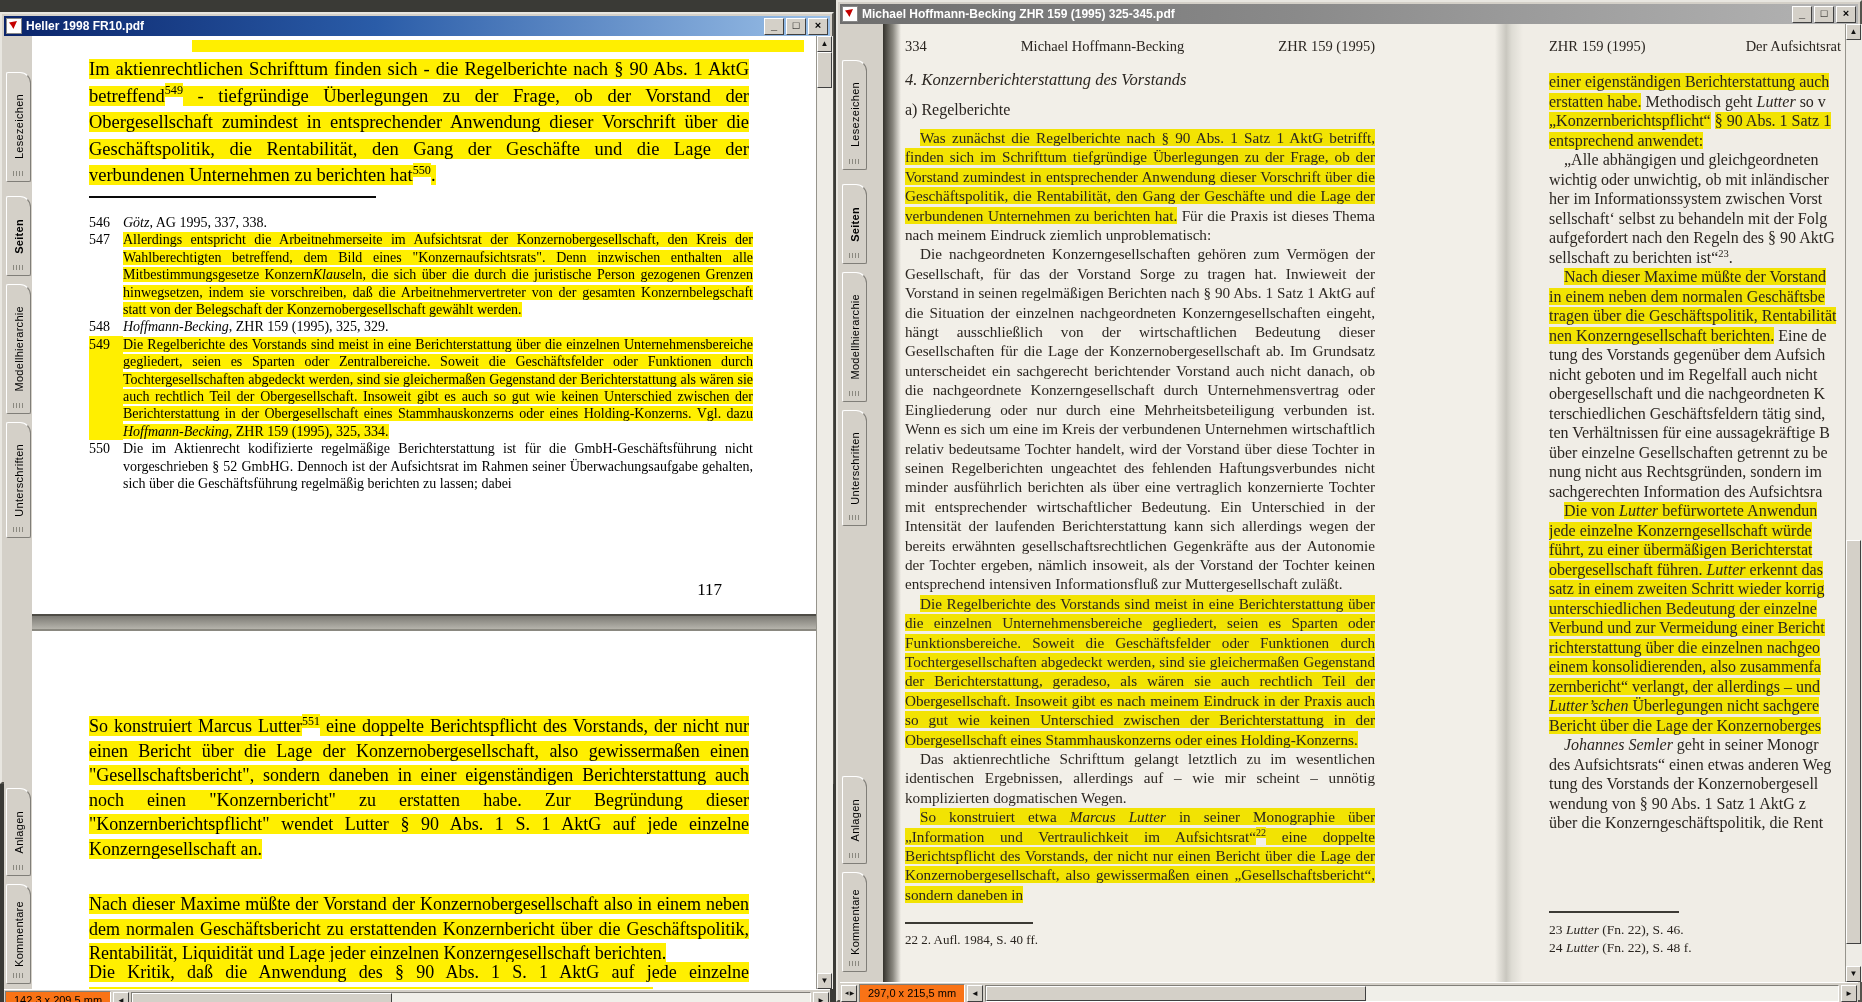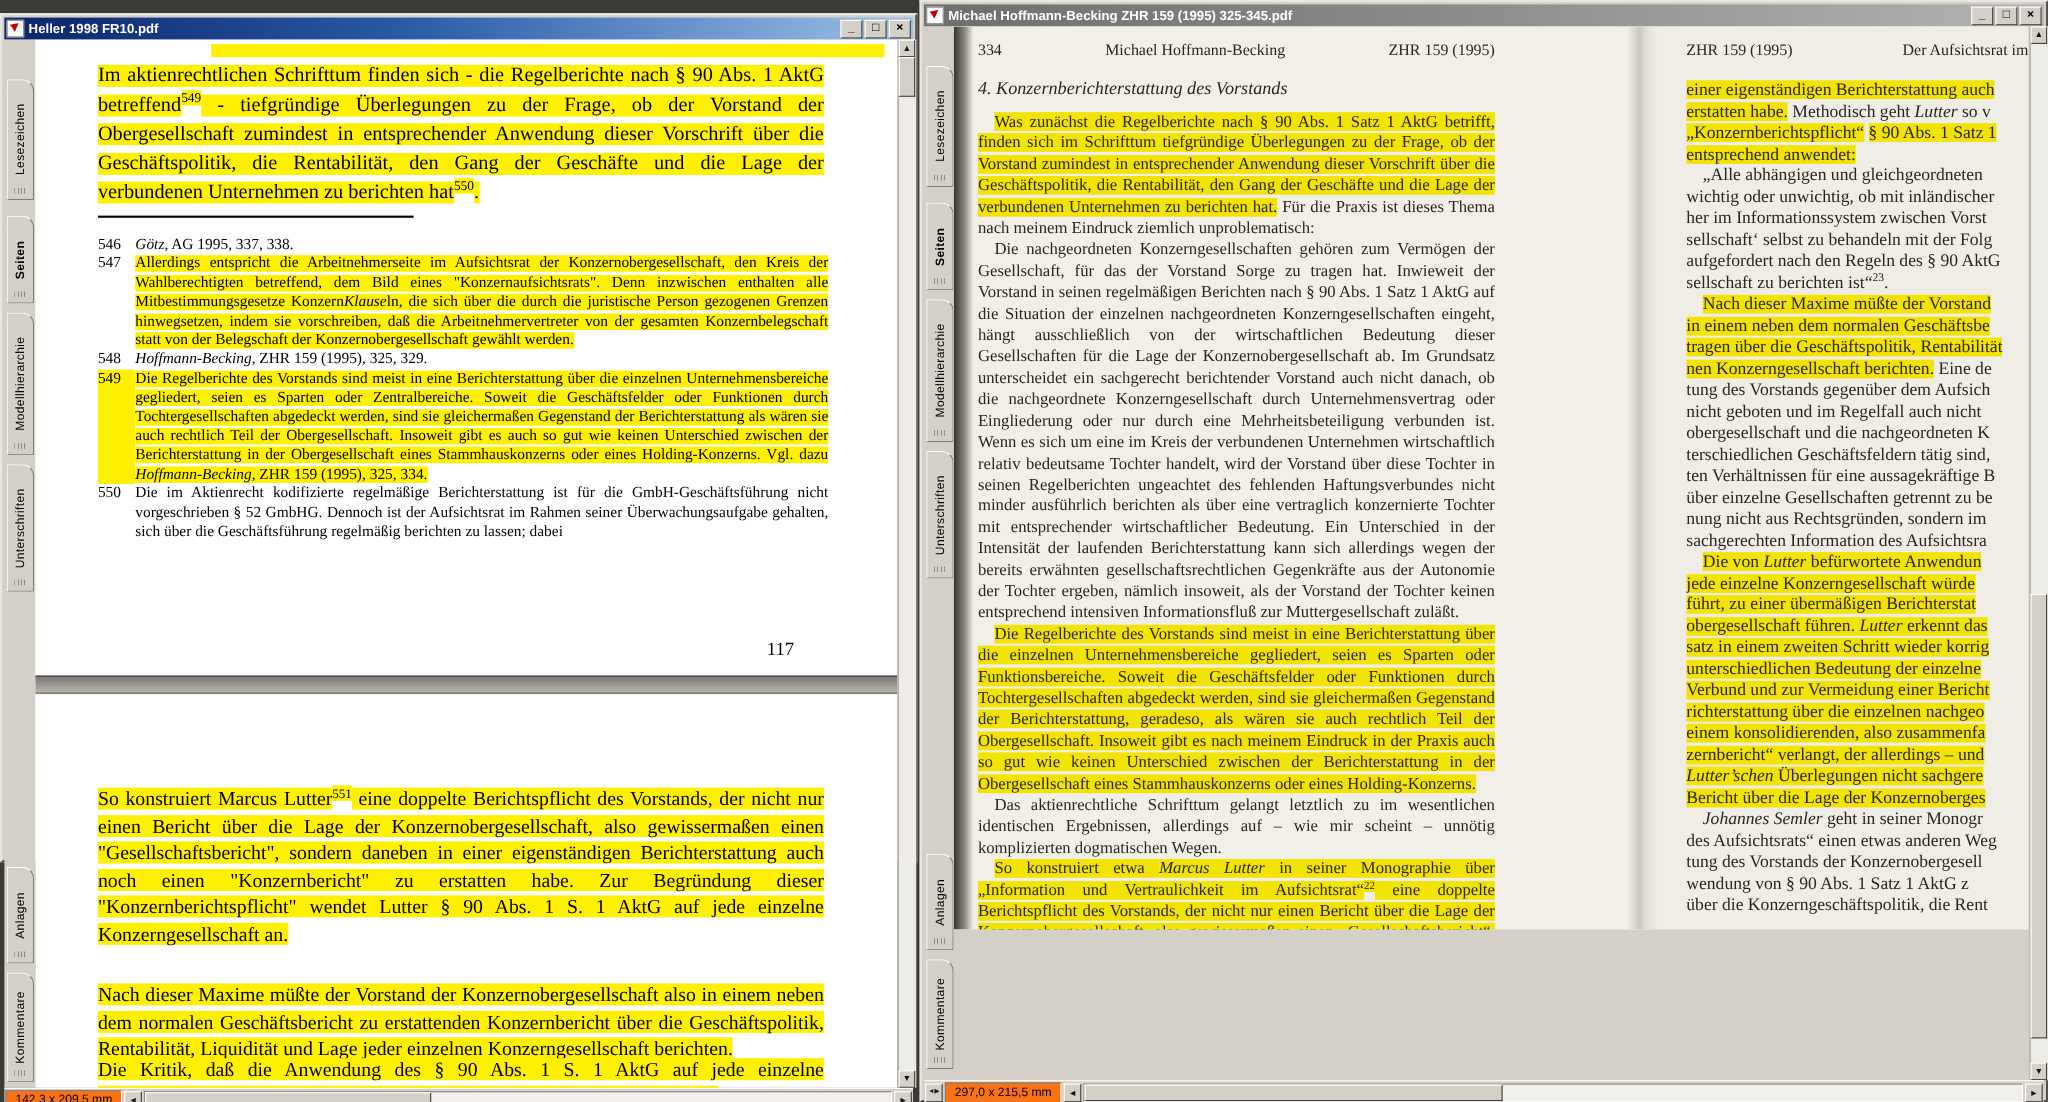--- a/index.html
+++ b/index.html
@@ -216,31 +216,32 @@
     <div class="vtab" style="top:386px;height:114px;">
         <span>Unterschriften</span>
       </div>
     <div class="vtab" style="top:752px;height:86px;">
         <span>Anlagen</span>
       </div>
     <div class="vtab" style="top:848px;height:98px;">
         <span>Kommentare</span>
       </div>
   </div>
-  <div class="doc rightdoc" style="left:29px;top:22px;width:977px;height:821px;">
+  <div class="doc rightdoc" style="left:45px;top:22px;width:977px;height:958px;">
     <div class="page2bg"></div>
     <div class="darkedge"></div>
     <div class="gutter"></div>
     <div class="maincol">
       <div class="mhead">
         <span>334</span>
         <span>Michael Hoffmann-Becking</span>
         <span>ZHR 159 (1995)</span>
       </div>
       <div class="mheading">4. Konzernberichterstattung des Vorstands</div>
+      <div class="msub">a) Regelberichte</div>
       <div class="mp"><span class="hl">Was zunächst die Regelberichte nach § 90 Abs. 1 Satz 1 AktG betrifft, finden sich im Schrifttum tiefgründige Überlegungen zu der Frage, ob der Vorstand zumindest in entsprechender Anwendung dieser Vorschrift über die Geschäftspolitik, die Rentabilität, den Gang der Geschäfte und die Lage der verbundenen Unternehmen zu berichten hat.</span><span class=""> Für die Praxis ist dieses Thema nach meinem Eindruck ziemlich unproblematisch:</span></div>
       <div class="mp"><span class="">Die nachgeordneten Konzerngesellschaften gehören zum Vermögen der Gesellschaft, für das der Vorstand Sorge zu tragen hat. Inwieweit der Vorstand in seinen regelmäßigen Berichten nach § 90 Abs. 1 Satz 1 AktG auf die Situation der einzelnen nachgeordneten Konzerngesellschaften eingeht, hängt ausschließlich von der wirtschaftlichen Bedeutung dieser Gesellschaften für die Lage der Konzernobergesellschaft ab. Im Grundsatz unterscheidet ein sachgerecht berichtender Vorstand auch nicht danach, ob die nachgeordnete Konzerngesellschaft durch Unternehmensvertrag oder Eingliederung oder nur durch eine Mehrheitsbeteiligung verbunden ist. Wenn es sich um eine im Kreis der verbundenen Unternehmen wirtschaftlich relativ bedeutsame Tochter handelt, wird der Vorstand über diese Tochter in seinen Regelberichten ungeachtet des fehlenden Haftungsverbundes nicht minder ausführlich berichten als über eine vertraglich konzernierte Tochter mit entsprechender wirtschaftlicher Bedeutung. Ein Unterschied in der Intensität der laufenden Berichterstattung kann sich allerdings wegen der bereits erwähnten gesellschaftsrechtlichen Gegenkräfte aus der Autonomie der Tochter ergeben, nämlich insoweit, als der Vorstand der Tochter keinen entsprechend intensiven Informationsfluß zur Muttergesellschaft zuläßt.</span></div>
       <div class="mp"><span class="hl">Die Regelberichte des Vorstands sind meist in eine Berichterstattung über die einzelnen Unternehmensbereiche gegliedert, seien es Sparten oder Funktionsbereiche. Soweit die Geschäftsfelder oder Funktionen durch Tochtergesellschaften abgedeckt werden, sind sie gleichermaßen Gegenstand der Berichterstattung, geradeso, als wären sie auch rechtlich Teil der Obergesellschaft. Insoweit gibt es nach meinem Eindruck in der Praxis auch so gut wie keinen Unterschied zwischen der Berichterstattung in der Obergesellschaft eines Stammhauskonzerns oder eines Holding-Konzerns.</span></div>
       <div class="mp"><span class="">Das aktienrechtliche Schrifttum gelangt letztlich zu im wesentlichen identischen Ergebnissen, allerdings auf – wie mir scheint – unnötig komplizierten dogmatischen Wegen.</span></div>
       <div class="mp"><span class="hl">So konstruiert etwa </span><span class="hl it">Marcus Lutter</span><span class="hl"> in seiner Monographie über „Information und Vertraulichkeit im Aufsichtsrat“</span><span class="hl sp">22</span><span class="hl"> eine doppelte Berichtspflicht des Vorstands, der nicht nur einen Bericht über die Lage der Konzernobergesellschaft, also gewissermaßen einen „Gesellschaftsbericht“</span><span class="hl">, sondern daneben in</span></div>
       <div class="mfnrule"></div>
       <div class="mfn"><span class="">22  2. Aufl. 1984, S. 40 ff.</span></div>
     </div>
     <div class="col2">
       <div class="mhead2">

